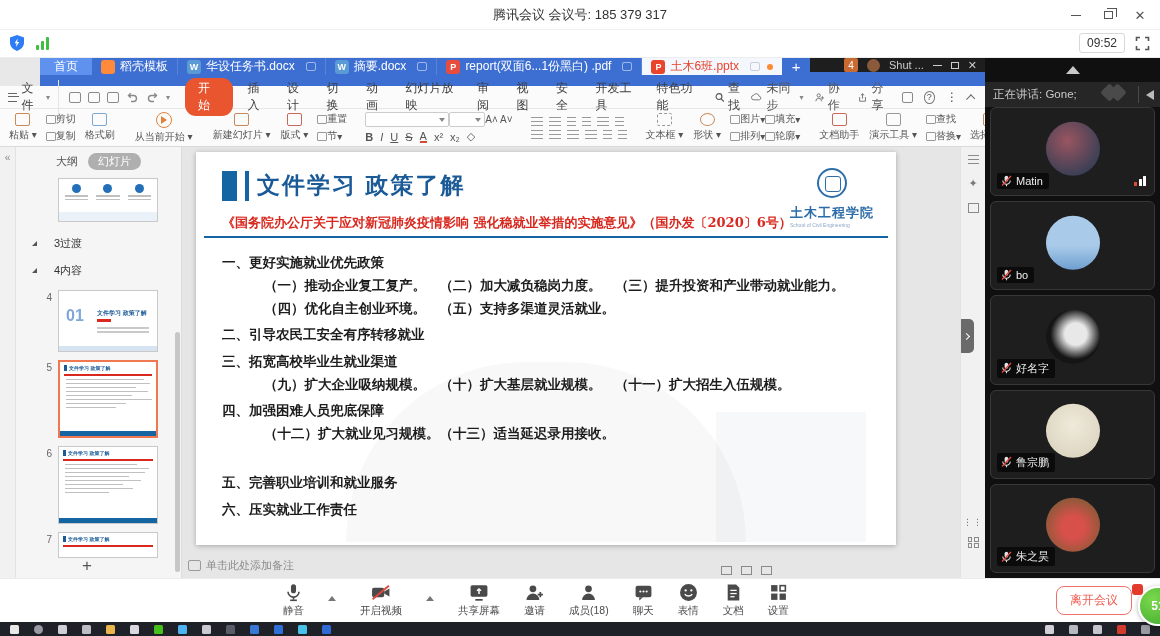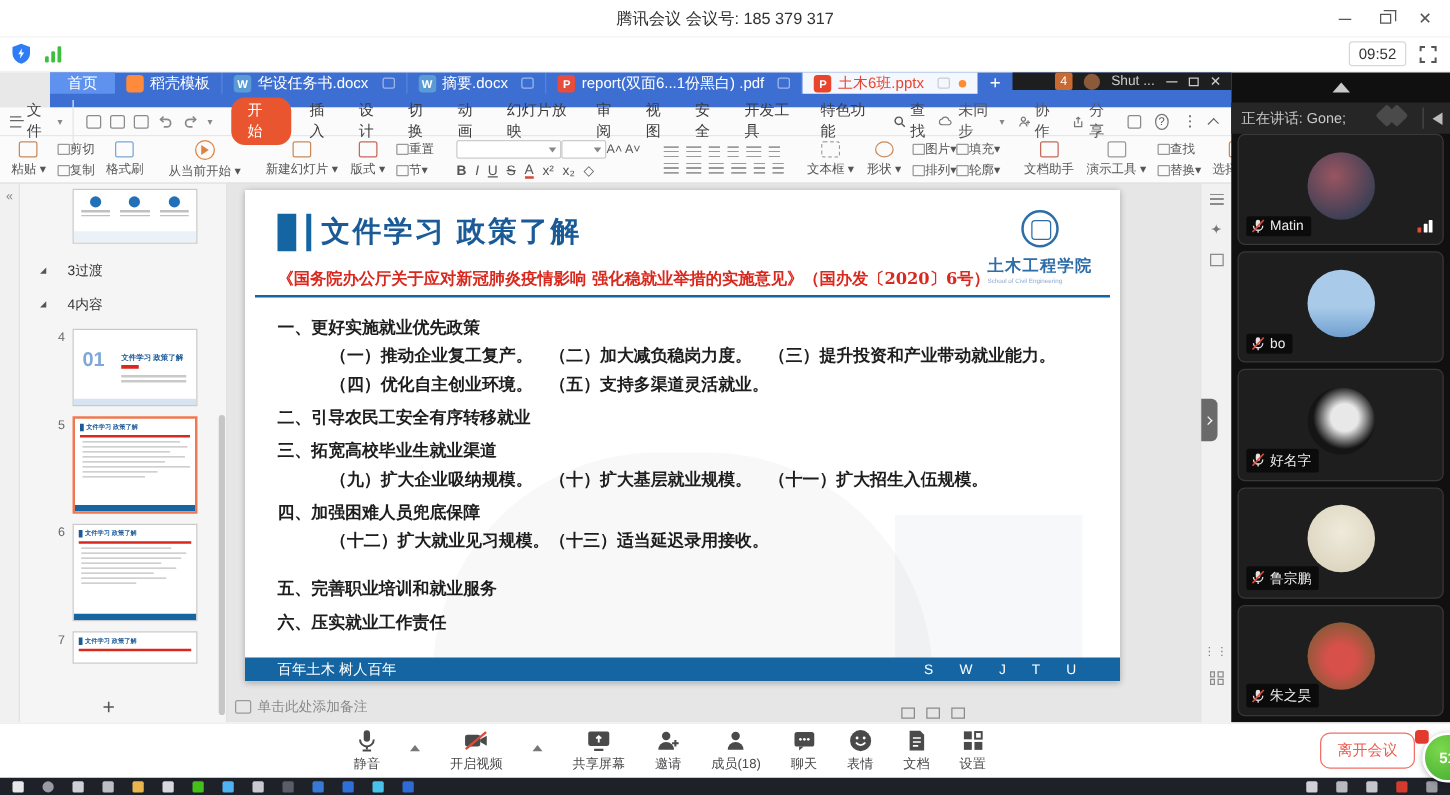--- a/index.html
+++ b/index.html
@@ -123,21 +123,21 @@
   .logo-circle:before { content:""; position:absolute; left:6px; top:6px; width:14px; height:14px; border:1.5px solid #2D6DA8; border-radius:3px; }
   .logo-txt { display:flex; flex-direction:column; }
   .logo-cn { font-size:13px; font-weight:bold; color:#2D6DA8; letter-spacing:1px; }
   .logo-en { font-size:5px; color:#8FA8C8; }
   .sl-sub { position:absolute; top:62px; left:26px; right:20px; font-size:13px; font-weight:bold; color:#D9281E; font-family:"DejaVu Serif","Liberation Serif",serif; }
   .sl-rule { position:absolute; top:84px; left:8px; right:8px; height:2px; background:#1565A3; }
   .sl-body { position:absolute; top:99px; left:26px; right:16px; font-family:"DejaVu Serif","Liberation Serif",serif; font-size:13.5px; font-weight:600; color:#1d1d1d; }
   .ln { line-height:23px; white-space:nowrap; }
   .i1 { padding-left:42px; }
   .i2 { padding-left:30px; }
-  .mt3 { margin-top:3px; } .mt4 { margin-top:4px; } .mt9 { margin-top:15px; }
+  .mt3 { margin-top:3px; } .mt4 { margin-top:4px; } .mt9 { margin-top:26px; }
   .sl-footer { position:absolute; left:0; right:0; bottom:0; height:19px; background:#1565A3; color:#fff; display:flex; align-items:center; padding:0 26px; font-size:11.5px; }
   .sl-footer .letters { margin-left:auto; letter-spacing:9px; font-size:11px; }
   .notes { position:absolute; left:6px; bottom:5px; display:flex; gap:5px; color:#8a8a8a; font-size:11px; align-items:center; }
   .nico { width:13px; height:11px; border:1.2px solid #9a9a9a; border-radius:2px; }
   .viewicons { position:absolute; right:188px; bottom:3px; display:flex; gap:9px; }
   .vico { width:11px; height:9px; border:1.2px solid #8a8a8a; }
 
   .rightstrip { width:25px; background:#F1F1F1; border-left:1px solid #e2e2e2; position:relative; }
   .rs-top { display:flex; flex-direction:column; align-items:center; gap:13px; padding-top:8px; color:#777; font-size:11px; }
   .rs-lines { width:11px; height:9px; background:repeating-linear-gradient(to bottom,#8a8a8a 0 1.2px,transparent 1.2px 3.8px); }
@@ -438,20 +438,24 @@
       <div class="rbig">
           <span class="bico" style="border-color:#C98A5A"></span>
           <span>选择窗格</span>
         </div>
     </div>
 
     <div class="work">
       <div class="leftstrip"><span>«</span></div>
 
       <div class="thumbs">
+        <div class="ttabs">
+          <span>大纲</span>
+          <span class="ttab-pill">幻灯片</span>
+        </div>
         <div class="thumb-row">
           <span class="tnum"></span>
           <div class="tbox" style="height:44px">
             <div class="tb-top">
               <div>
                   <div class="mini-circ"></div>
                   <div class="mini-ln" style="margin:2px 2px 0"></div>
                   <div class="mini-ln" style="margin:2px 2px 0"></div>
                 </div>
               <div>
@@ -564,24 +568,20 @@
             <div class="ln i1">（一）推动企业复工复产。　（二）加大减负稳岗力度。　（三）提升投资和产业带动就业能力。</div>
             <div class="ln i1">（四）优化自主创业环境。　（五）支持多渠道灵活就业。</div>
             <div class="ln mt3">二、引导农民工安全有序转移就业</div>
             <div class="ln mt4">三、拓宽高校毕业生就业渠道</div>
             <div class="ln i1">（九）扩大企业吸纳规模。　（十）扩大基层就业规模。　（十一）扩大招生入伍规模。</div>
             <div class="ln mt3">四、加强困难人员兜底保障</div>
             <div class="ln i1">（十二）扩大就业见习规模。（十三）适当延迟录用接收。</div>
             <div class="ln mt9">五、完善职业培训和就业服务</div>
             <div class="ln mt4">六、压实就业工作责任</div>
           </div>
-          <div class="sl-footer">
-            <span>百年土木 树人百年</span>
-            <span class="letters">S W J T U</span>
-          </div>
         </div>
         <div class="notes">
           <span class="nico"></span>
           <span>单击此处添加备注</span>
         </div>
         <div class="viewicons">
           <span class="vico"></span>
           <span class="vico"></span>
           <span class="vico"></span>
         </div>

